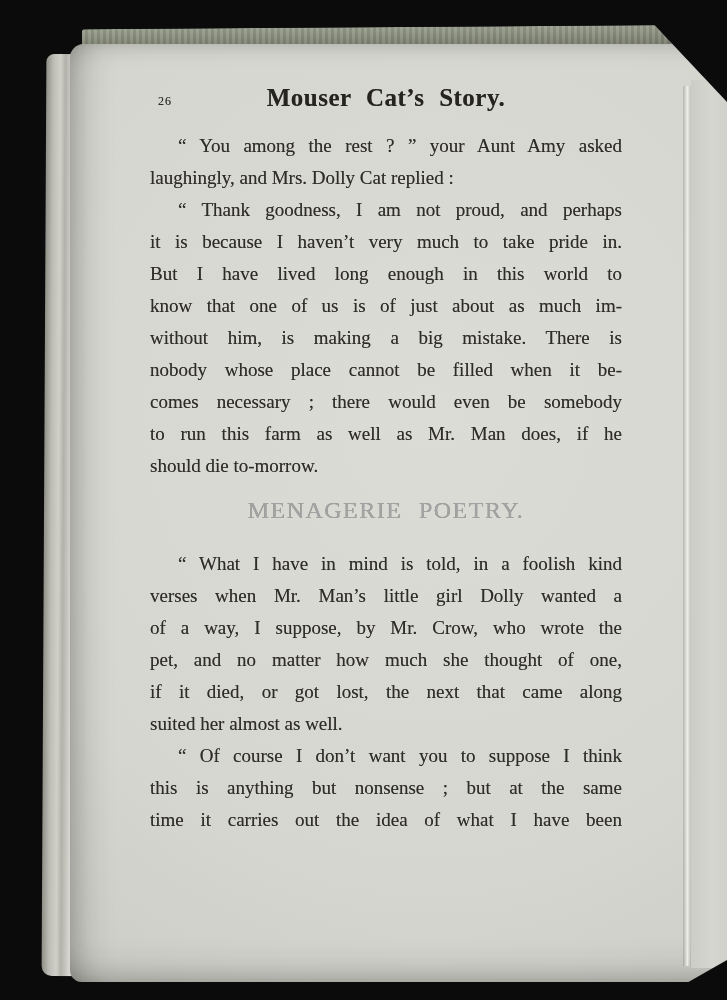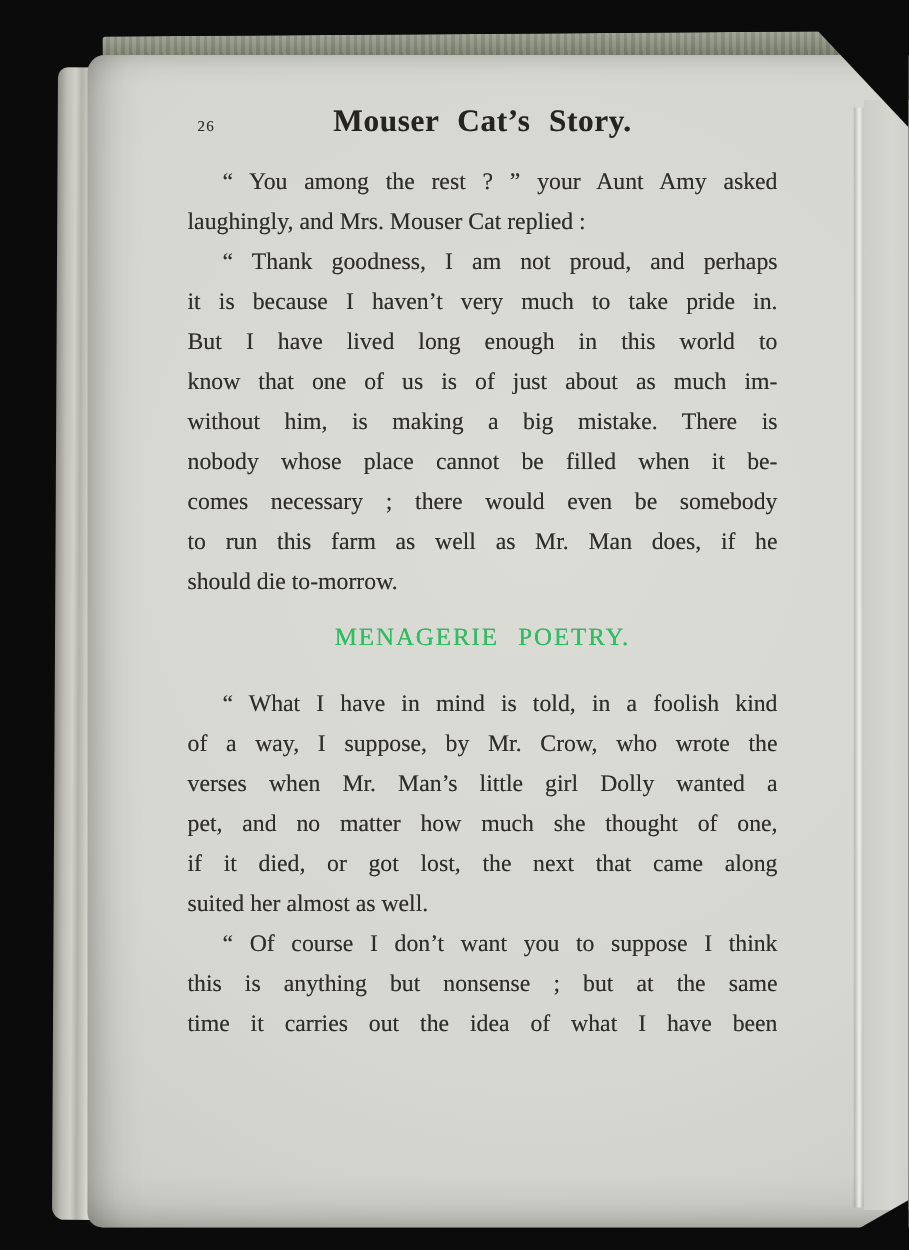--- a/index.html
+++ b/index.html
@@ -128,24 +128,24 @@
     color: #262420;
   }
 
   .paragraph { margin: 0; }
   .para-1 { margin-top: 14px; }
   .section-heading {
     margin-top: 12px;
     height: 32px;
     line-height: 32px;
     text-align: center;
-    font-size: 20px;
+    font-size: 24px;
     letter-spacing: 1.5px;
     word-spacing: 9px;
-    color: #22c55e;
+    color: #a3a3a3;
   }
   .para-3 { margin-top: 22px; }
 
   .line {
     text-align: justify;
     text-align-last: justify;
     white-space: normal;
   }
   .line.first { padding-left: 28px; }
   .line.last  { text-align: left; text-align-last: left; }
@@ -167,41 +167,41 @@
 
   <div class="text-block">
 
     <div class="header-row">
       <span class="page-number">26</span>
       <div class="running-header">Mouser Cat’s Story.</div>
     </div>
 
     <div class="paragraph para-1">
       <div class="line first">“ You among the rest ? ” your Aunt Amy asked</div>
-      <div class="line last">laughingly, and Mrs. Mouser Cat replied :</div>
+      <div class="line last">laughingly, and Mrs. Dolly Cat replied :</div>
     </div>
 
     <div class="paragraph">
       <div class="line first">“ Thank goodness, I am not proud, and perhaps</div>
       <div class="line">it is because I haven’t very much to take pride in.</div>
       <div class="line">But I have lived long enough in this world to</div>
       <div class="line">know that one of us is of just about as much im-</div>
       <div class="line">without him, is making a big mistake. There is</div>
       <div class="line">nobody whose place cannot be filled when it be-</div>
       <div class="line">comes necessary ; there would even be somebody</div>
       <div class="line">to run this farm as well as Mr. Man does, if he</div>
       <div class="line last">should die to-morrow.</div>
     </div>
 
     <div class="section-heading">MENAGERIE POETRY.</div>
 
     <div class="paragraph para-3">
       <div class="line first">“ What I have in mind is told, in a foolish kind</div>
+      <div class="line">verses when Mr. Man’s little girl Dolly wanted a</div>
       <div class="line">of a way, I suppose, by Mr. Crow, who wrote the</div>
-      <div class="line">verses when Mr. Man’s little girl Dolly wanted a</div>
       <div class="line">pet, and no matter how much she thought of one,</div>
       <div class="line">if it died, or got lost, the next that came along</div>
       <div class="line last">suited her almost as well.</div>
     </div>
 
     <div class="paragraph">
       <div class="line first">“ Of course I don’t want you to suppose I think</div>
       <div class="line">this is anything but nonsense ; but at the same</div>
       <div class="line">time it carries out the idea of what I have been</div>
     </div>

